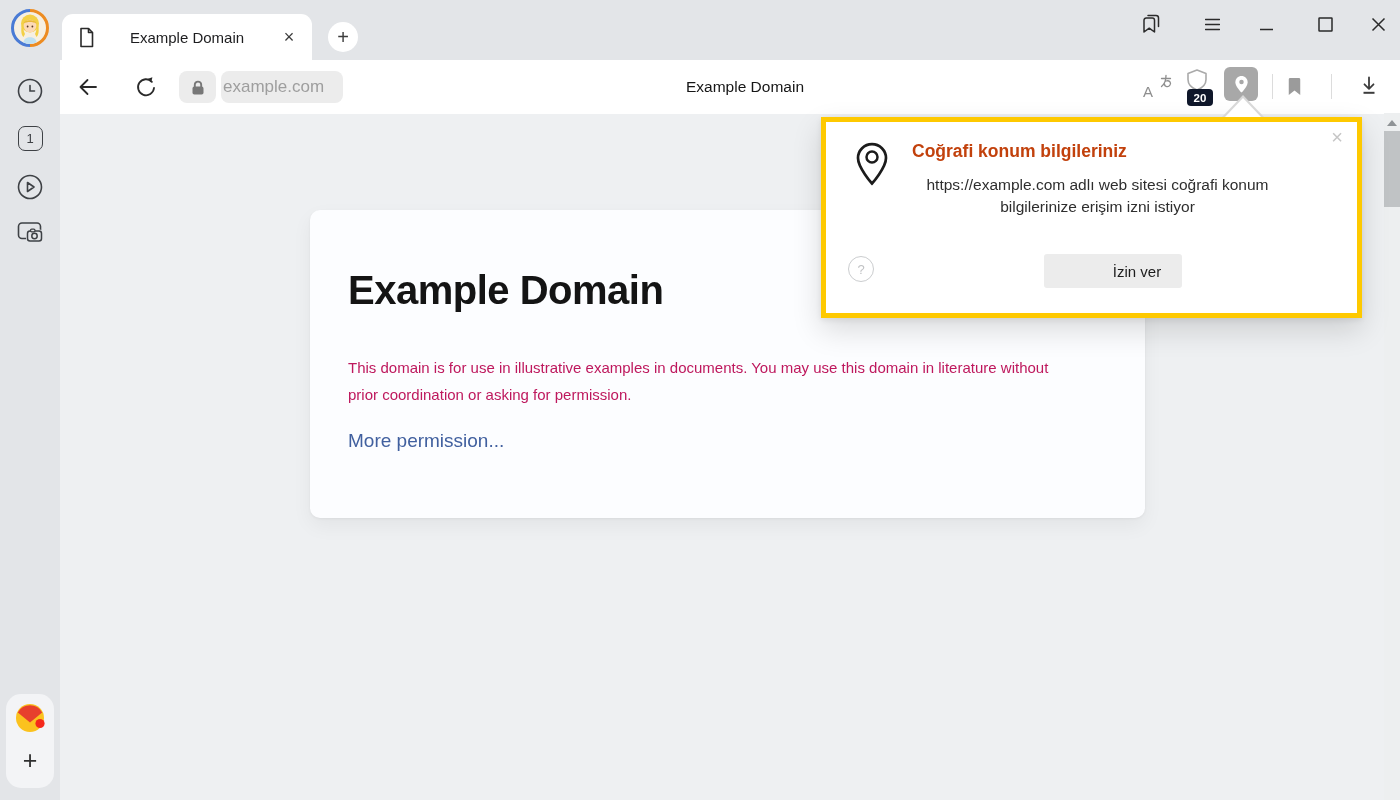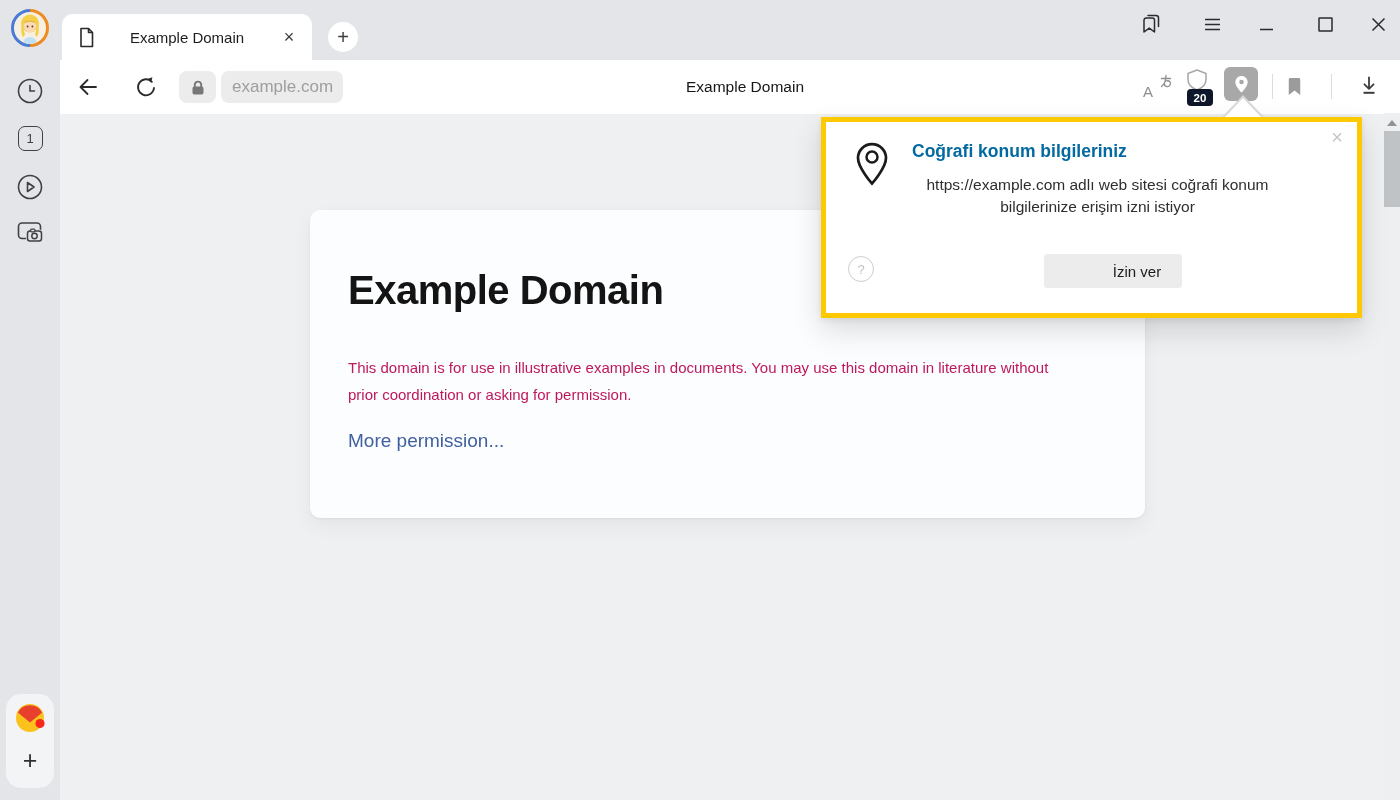--- a/index.html
+++ b/index.html
@@ -35,21 +35,21 @@
              font-size:20px; font-weight:300; color:#3c3c3c; cursor:pointer; }
   .win-btn { position:absolute; top:0; height:48px; width:30px; display:flex; align-items:center;
              justify-content:center; cursor:pointer; }
 
   
   .toolbar { position:absolute; left:60px; top:60px; width:1340px; height:54px; background:#ffffff; }
   .tb-btn { position:absolute; display:flex; align-items:center; justify-content:center; cursor:pointer; }
   .chip { position:absolute; top:11px; height:32px; background:#ececec; border-radius:8px; }
   .chip-lock { left:119px; width:37px; display:flex; align-items:center; justify-content:center; cursor:pointer; }
   .chip-url  { left:161px; width:122px; display:flex; align-items:center; font-size:17px;
-               color:#9e9e9e; padding-left:11px; cursor:text; }
+               color:#9e9e9e; padding-left:2px; cursor:text; }
   .tb-title { position:absolute; left:685px; top:0; height:54px; transform:translateX(-50%);
               display:flex; align-items:center; font-size:15.5px; color:#161616; white-space:nowrap; }
   .translate { left:1083px; top:14px; width:30px; height:28px; position:absolute; cursor:pointer; }
   .translate .a { position:absolute; left:0; bottom:2px; font-size:15px; color:#8e8e8e; }
   .translate svg { position:absolute; right:0; top:0; }
   .shield-wrap { position:absolute; left:1124px; top:8px; width:32px; height:38px; cursor:pointer; }
   .shield-badge { position:absolute; left:3px; top:21px; width:26px; height:17px; background:#0f172a;
                   border-radius:4px; color:#ffffff; font-size:11.5px; font-weight:bold;
                   display:flex; align-items:center; justify-content:center; }
   .loc-chip { position:absolute; left:1164px; top:7px; width:34px; height:34px; background:#a8a8a8;
@@ -80,21 +80,21 @@
                  border-bottom:22px solid #d8d8d8; }
   .caret-inner { position:absolute; left:1225px; top:98px; width:0; height:0; z-index:22;
                  border-left:18px solid transparent; border-right:18px solid transparent;
                  border-bottom:19px solid #ffffff; }
   .popup { position:absolute; left:821px; top:117px; width:541px; height:201px; background:#ffffff;
            border:5px solid #fec900; z-index:20;
            box-shadow:0 12px 28px rgba(0,0,0,.14), 0 2px 6px rgba(0,0,0,.08); }
   .popup-close { position:absolute; right:10px; top:2px; font-size:20px; font-weight:300;
                  color:#c6c6c6; cursor:pointer; padding:2px 4px; }
   .popup-pin { position:absolute; left:29px; top:20px; }
-  .popup-title { position:absolute; left:86px; top:19px; font-size:17.5px; font-weight:bold; color:#0369a1; }
+  .popup-title { position:absolute; left:86px; top:19px; font-size:17.5px; font-weight:bold; color:#c2410c; }
   .popup-body { position:absolute; left:84px; top:52px; width:375px; font-size:15.5px;
                 line-height:22px; color:#2e2e2e;text-align:center; }
   .popup-help { position:absolute; left:22px; top:134px; width:26px; height:26px; border-radius:50%;
                 border:1.6px solid #cbcdcf; color:#c0c2c4; font-size:13px; display:flex;
                 align-items:center; justify-content:center; cursor:pointer; }
   .popup-btn { position:absolute; top:132px; height:34px; background:#ececec; border:none;
                border-radius:3px; font-family:inherit; font-size:15px; color:#1c1c1c; cursor:pointer; }
   .btn-allow { left:218px; width:138px;padding-left:48px; }
   .btn-block { left:367px; width:140px; }
 

